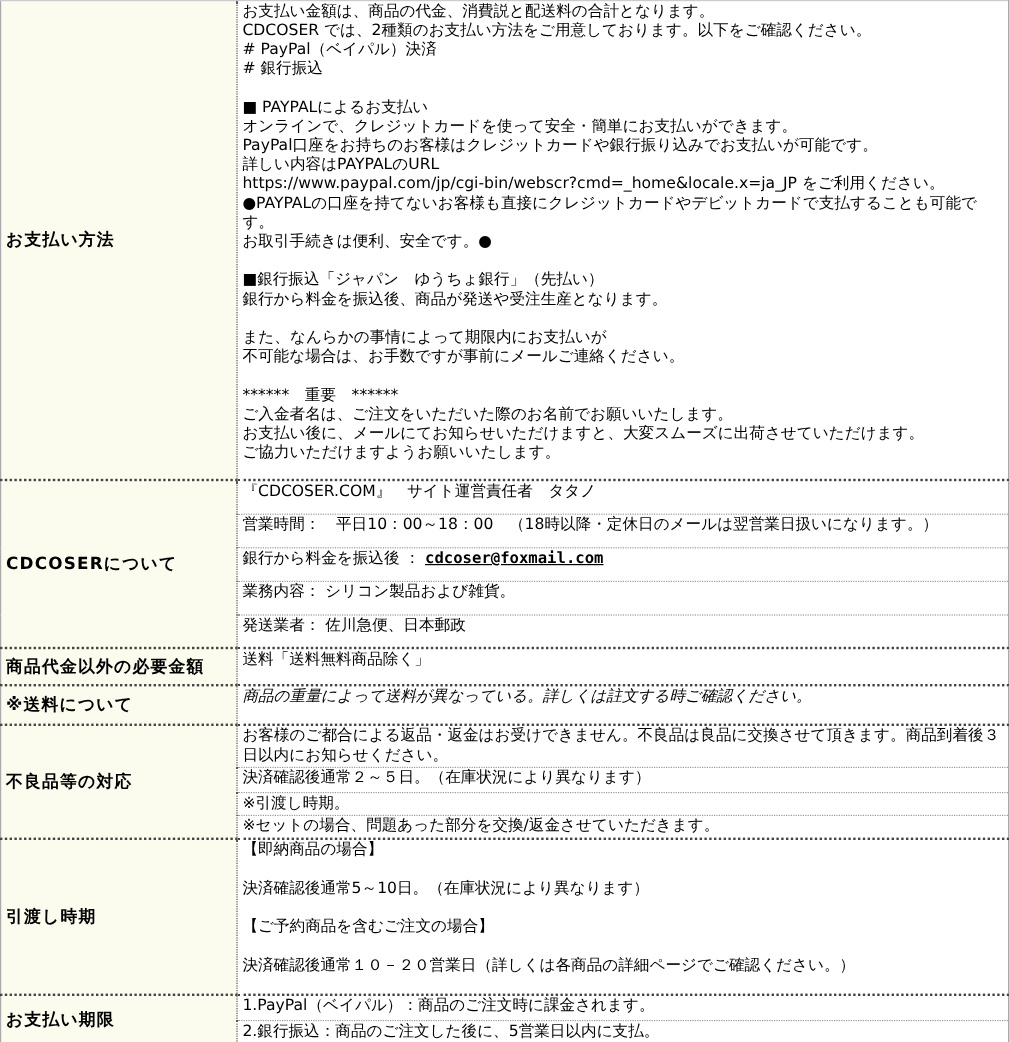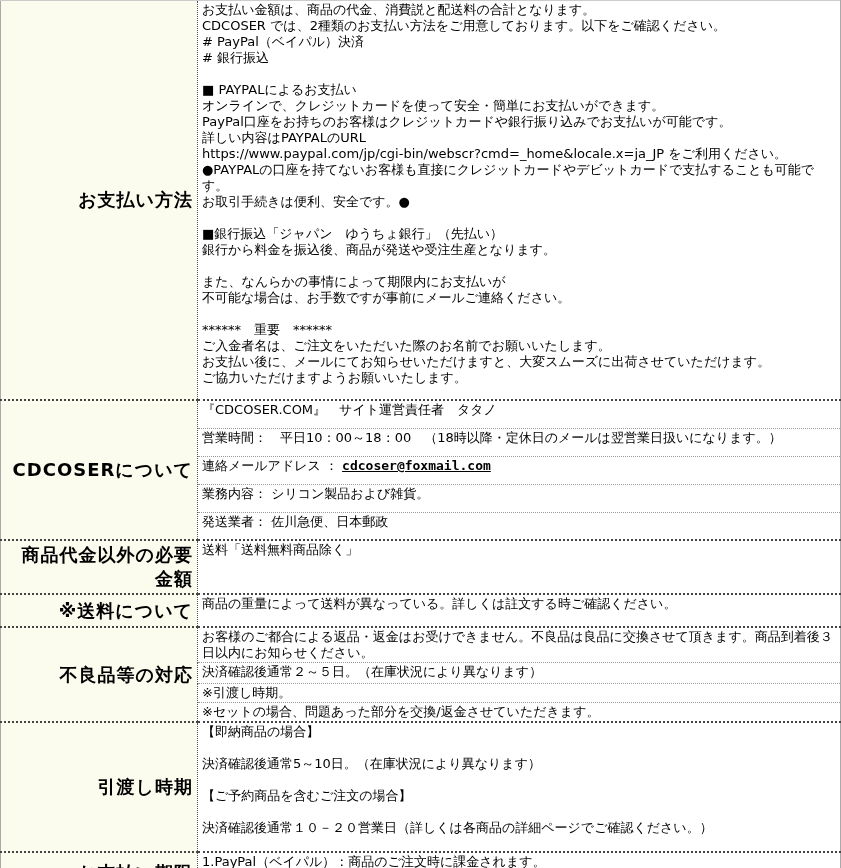--- a/index.html
+++ b/index.html
@@ -24,22 +24,22 @@
     width: 841px;
     table-layout: fixed;
     border-left: 1px solid #aaaaaa;
     border-right: 1px solid #aaaaaa;
     border-top: 1px solid #cccccc;
   }
   col.hdr-col { width: 197px; }
   th.row-hdr {
     background: var(--hdr-bg, #fbfbee);
     font-weight: bold;
-    font-size: 18px;
-    text-align: right;
+    font-size: 14px;
+    text-align: left;
     vertical-align: middle;
     border-right: 1px dotted #555555;
     padding: 2px 4px;
     letter-spacing: 1px;
   }
   td.row-content {
     vertical-align: top;
     padding: 1px 3px 1px 4px;
     line-height: 16px;
     background: #ffffff;
@@ -113,42 +113,42 @@
             <div class="line">『CDCOSER.COM』　サイト運営責任者　タタノ</div>
           </td>
         </tr>
         <tr class="sub-row">
           <td class="row-content" style="height: 25px;">
             <div class="line">営業時間：　平日10：00～18：00　（18時以降・定休日のメールは翌営業日扱いになります。）</div>
           </td>
         </tr>
         <tr class="sub-row">
           <td class="row-content" style="height: 25px;">
-            <div class="line"><span class="">連絡メールアドレス ： </span><span class="email">cdcoser@foxmail.com</span></div>
+            <div class="line"><span class="">銀行から料金を振込後 ： </span><span class="email">cdcoser@foxmail.com</span></div>
           </td>
         </tr>
         <tr class="sub-row">
           <td class="row-content" style="height: 25px;">
             <div class="line">業務内容： シリコン製品および雑貨。</div>
           </td>
         </tr>
         <tr class="sub-row">
           <td class="row-content" style="height: 24px;">
             <div class="line">発送業者： 佐川急便、日本郵政</div>
           </td>
         </tr>
         <tr class="section-start">
           <th class="row-hdr" rowspan="1"><span>商品代金以外の必要金額</span></th>
           <td class="row-content" style="height: 27px;">
             <div class="line">送料「送料無料商品除く」</div>
           </td>
         </tr>
         <tr class="section-start">
           <th class="row-hdr" rowspan="1"><span>※送料について</span></th>
-          <td class="row-content" style="height: 29px;">
+          <td class="row-content" style="height: 29px; font-style: italic;">
             <div class="line">商品の重量によって送料が異なっている。詳しくは註文する時ご確認ください。</div>
           </td>
         </tr>
         <tr class="section-start">
           <th class="row-hdr" rowspan="4"><span>不良品等の対応</span></th>
           <td class="row-content" style="height: 30px;">
             <div class="line">お客様のご都合による返品・返金はお受けできません。不良品は良品に交換させて頂きます。商品到着後３日以内にお知らせください。</div>
           </td>
         </tr>
         <tr class="sub-row">

